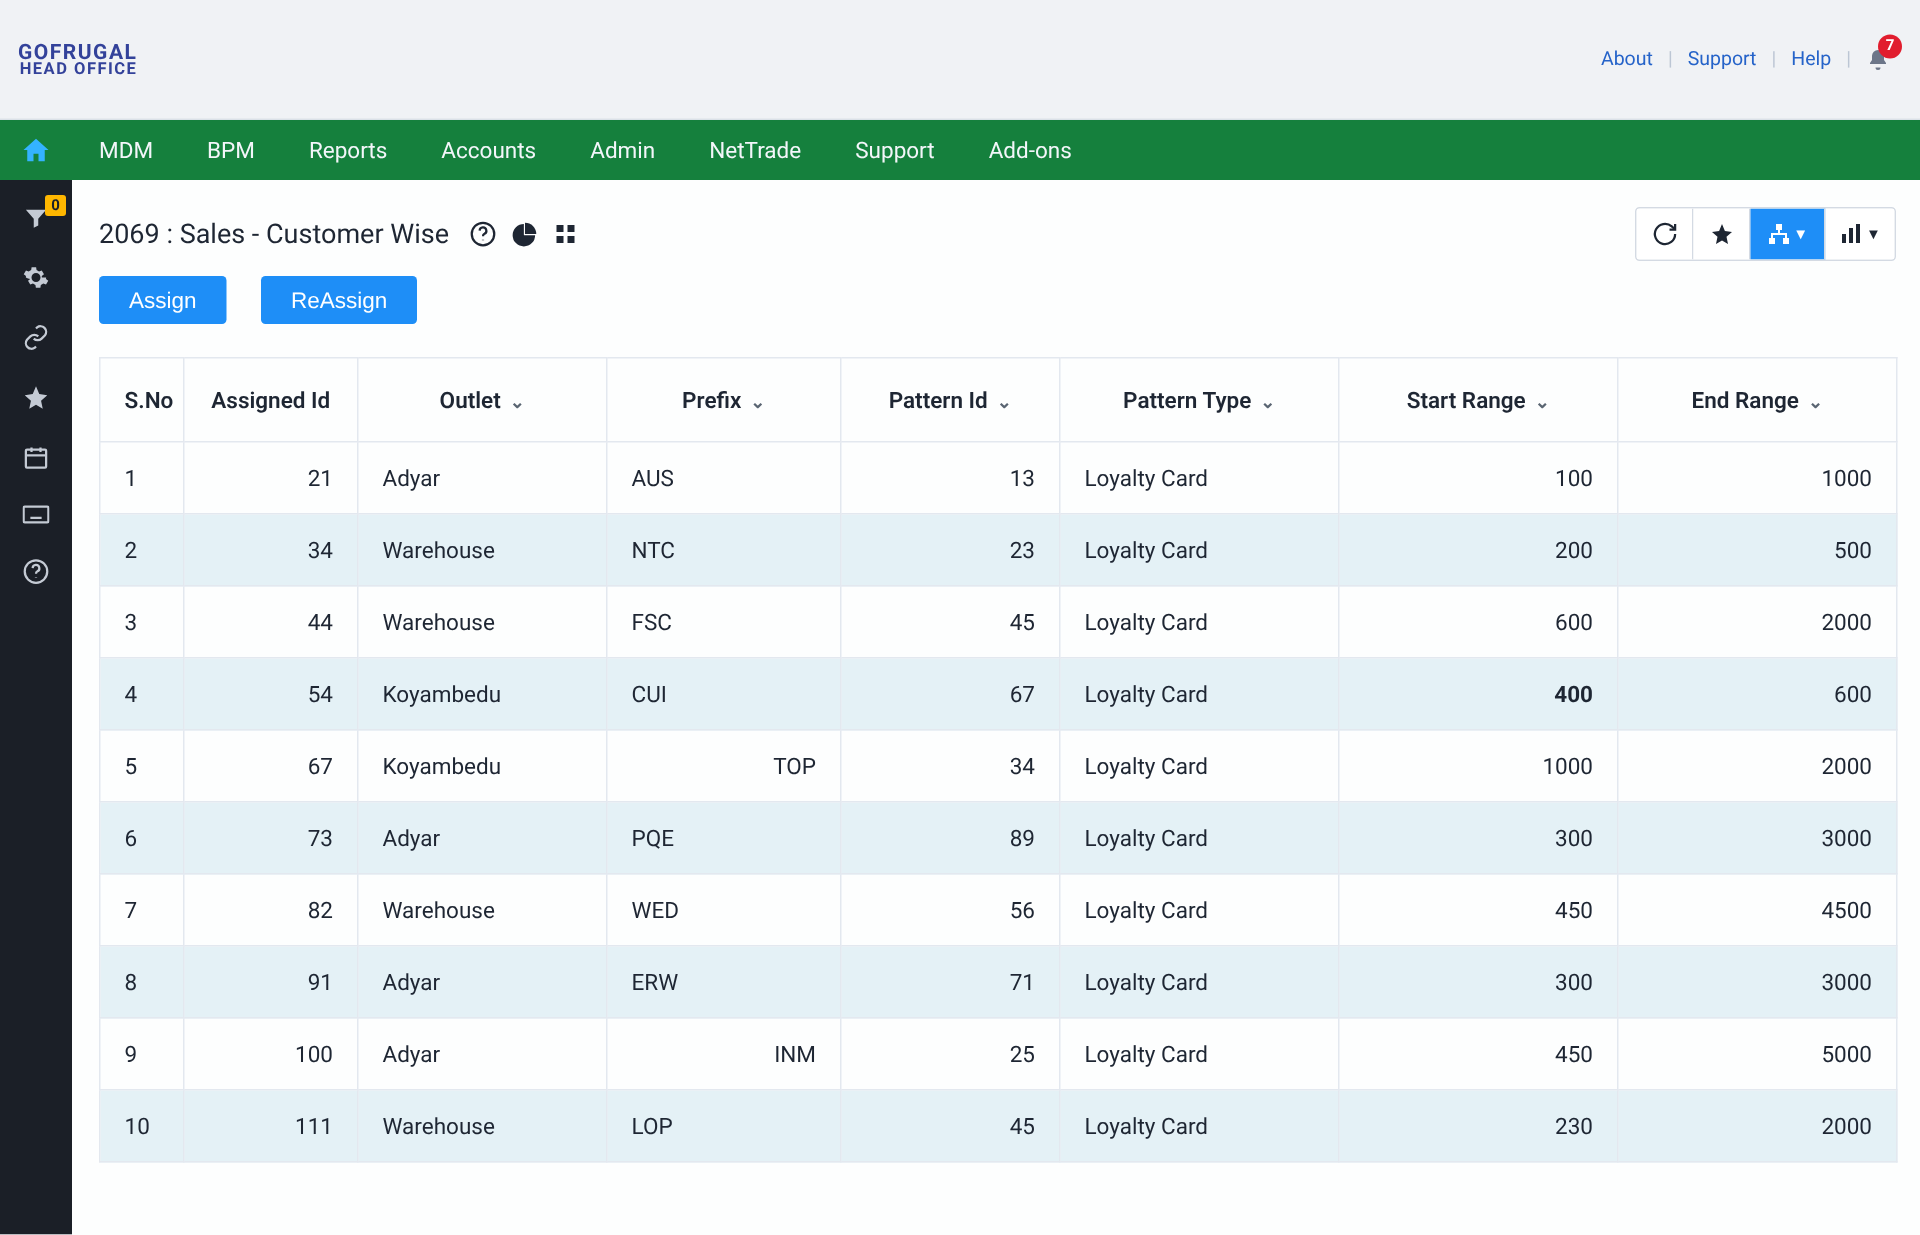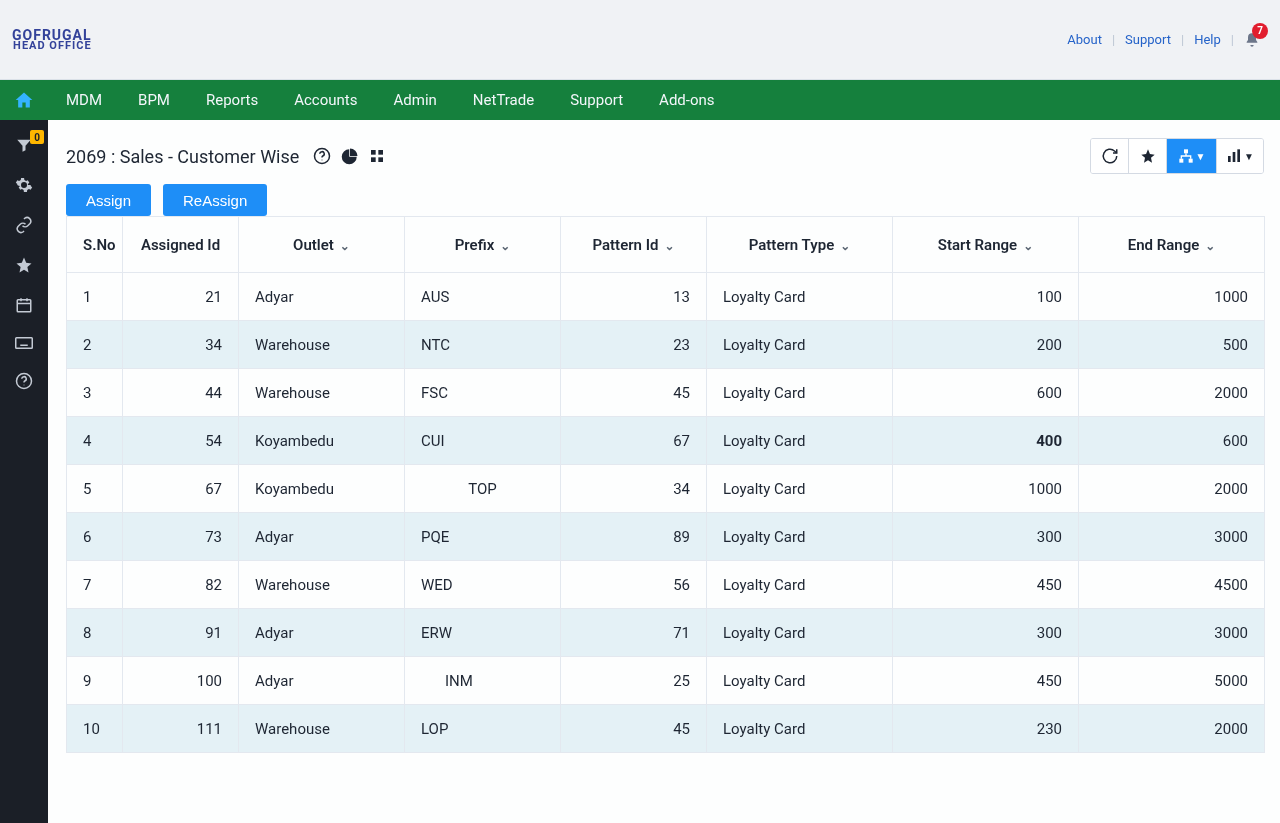--- a/index.html
+++ b/index.html
@@ -46,21 +46,21 @@
 
     .page-header { display: flex; align-items: center; justify-content: space-between; margin-bottom: 10px; }
     .page-title-row { display: flex; align-items: center; gap: 14px; font-size: 18px; color: #1e2633; }
     .ph-icons { display:flex; gap:10px; align-items:center; color:#1e2633; }
     .toolbar { display: flex; align-items: center; border: 1px solid #d4dae3; border-radius: 3px; overflow: hidden; }
     .tb-btn { width: 38px; height: 34px; display:flex; align-items:center; justify-content:center; border-right: 1px solid #d4dae3; cursor:pointer; background:#fff; color:#1e2633; }
     .tb-btn:last-child { border-right: none; }
     .tb-btn.active { background: #1e8ef7; color: #fff; }
     .tb-btn .caret { font-size: 10px; margin-left:2px; }
 
-    .action-row { display: flex; gap: 12px; }
+    .action-row { display: flex; gap: 23px; margin-bottom: 22px; }
     .btn-primary { background: #1e8ef7; color: #fff; border: none; border-radius: 3px; height: 32px; padding: 0 20px; font-size: 15px; cursor: pointer; }
 
     
     table.data-table { width: 100%; border-collapse: collapse; table-layout: fixed; }
     table.data-table th, table.data-table td { border: 1px solid #e3e8ef; padding: 0 16px; height: 48px; font-size: 15px; color: #1e2633; }
     table.data-table thead th { font-weight: 600; height: 56px; }
     table.data-table tbody tr:nth-child(even) td { background: #e4f1f6; }
     .th-chevron { margin-left: 6px; color: #5a6572; font-size: 12px; }
     .col-sno { width: 56px; }
     .col-assigned { width: 116px; text-align: right; }
@@ -296,21 +296,21 @@
             <td class="col-prefix" style="text-align: left;">CUI</td>
             <td class="col-patternid" style="text-align: right;">67</td>
             <td class="col-patterntype" style="text-align: left;">Loyalty Card</td>
             <td class="col-start" style="text-align: right; font-weight: bold;">400</td>
             <td class="col-end" style="text-align: right;">600</td>
           </tr>
           <tr>
             <td class="col-sno" style="text-align: left;">5</td>
             <td class="col-assigned" style="text-align: right;">67</td>
             <td class="col-outlet" style="text-align: left;">Koyambedu</td>
-            <td class="col-prefix" style="text-align: center;">TOP</td>
+            <td class="col-prefix" style="text-align: right;">TOP</td>
             <td class="col-patternid" style="text-align: right;">34</td>
             <td class="col-patterntype" style="text-align: left;">Loyalty Card</td>
             <td class="col-start" style="text-align: right;">1000</td>
             <td class="col-end" style="text-align: right;">2000</td>
           </tr>
           <tr>
             <td class="col-sno" style="text-align: left;">6</td>
             <td class="col-assigned" style="text-align: right;">73</td>
             <td class="col-outlet" style="text-align: left;">Adyar</td>
             <td class="col-prefix" style="text-align: left;">PQE</td>
@@ -336,21 +336,21 @@
             <td class="col-prefix" style="text-align: left;">ERW</td>
             <td class="col-patternid" style="text-align: right;">71</td>
             <td class="col-patterntype" style="text-align: left;">Loyalty Card</td>
             <td class="col-start" style="text-align: right;">300</td>
             <td class="col-end" style="text-align: right;">3000</td>
           </tr>
           <tr>
             <td class="col-sno" style="text-align: left;">9</td>
             <td class="col-assigned" style="text-align: right;">100</td>
             <td class="col-outlet" style="text-align: left;">Adyar</td>
-            <td class="col-prefix" style="text-align: left; padding-left: 40px;">INM</td>
+            <td class="col-prefix" style="text-align: right; padding-left: 40px;">INM</td>
             <td class="col-patternid" style="text-align: right;">25</td>
             <td class="col-patterntype" style="text-align: left;">Loyalty Card</td>
             <td class="col-start" style="text-align: right;">450</td>
             <td class="col-end" style="text-align: right;">5000</td>
           </tr>
           <tr>
             <td class="col-sno" style="text-align: left;">10</td>
             <td class="col-assigned" style="text-align: right;">111</td>
             <td class="col-outlet" style="text-align: left;">Warehouse</td>
             <td class="col-prefix" style="text-align: left;">LOP</td>

